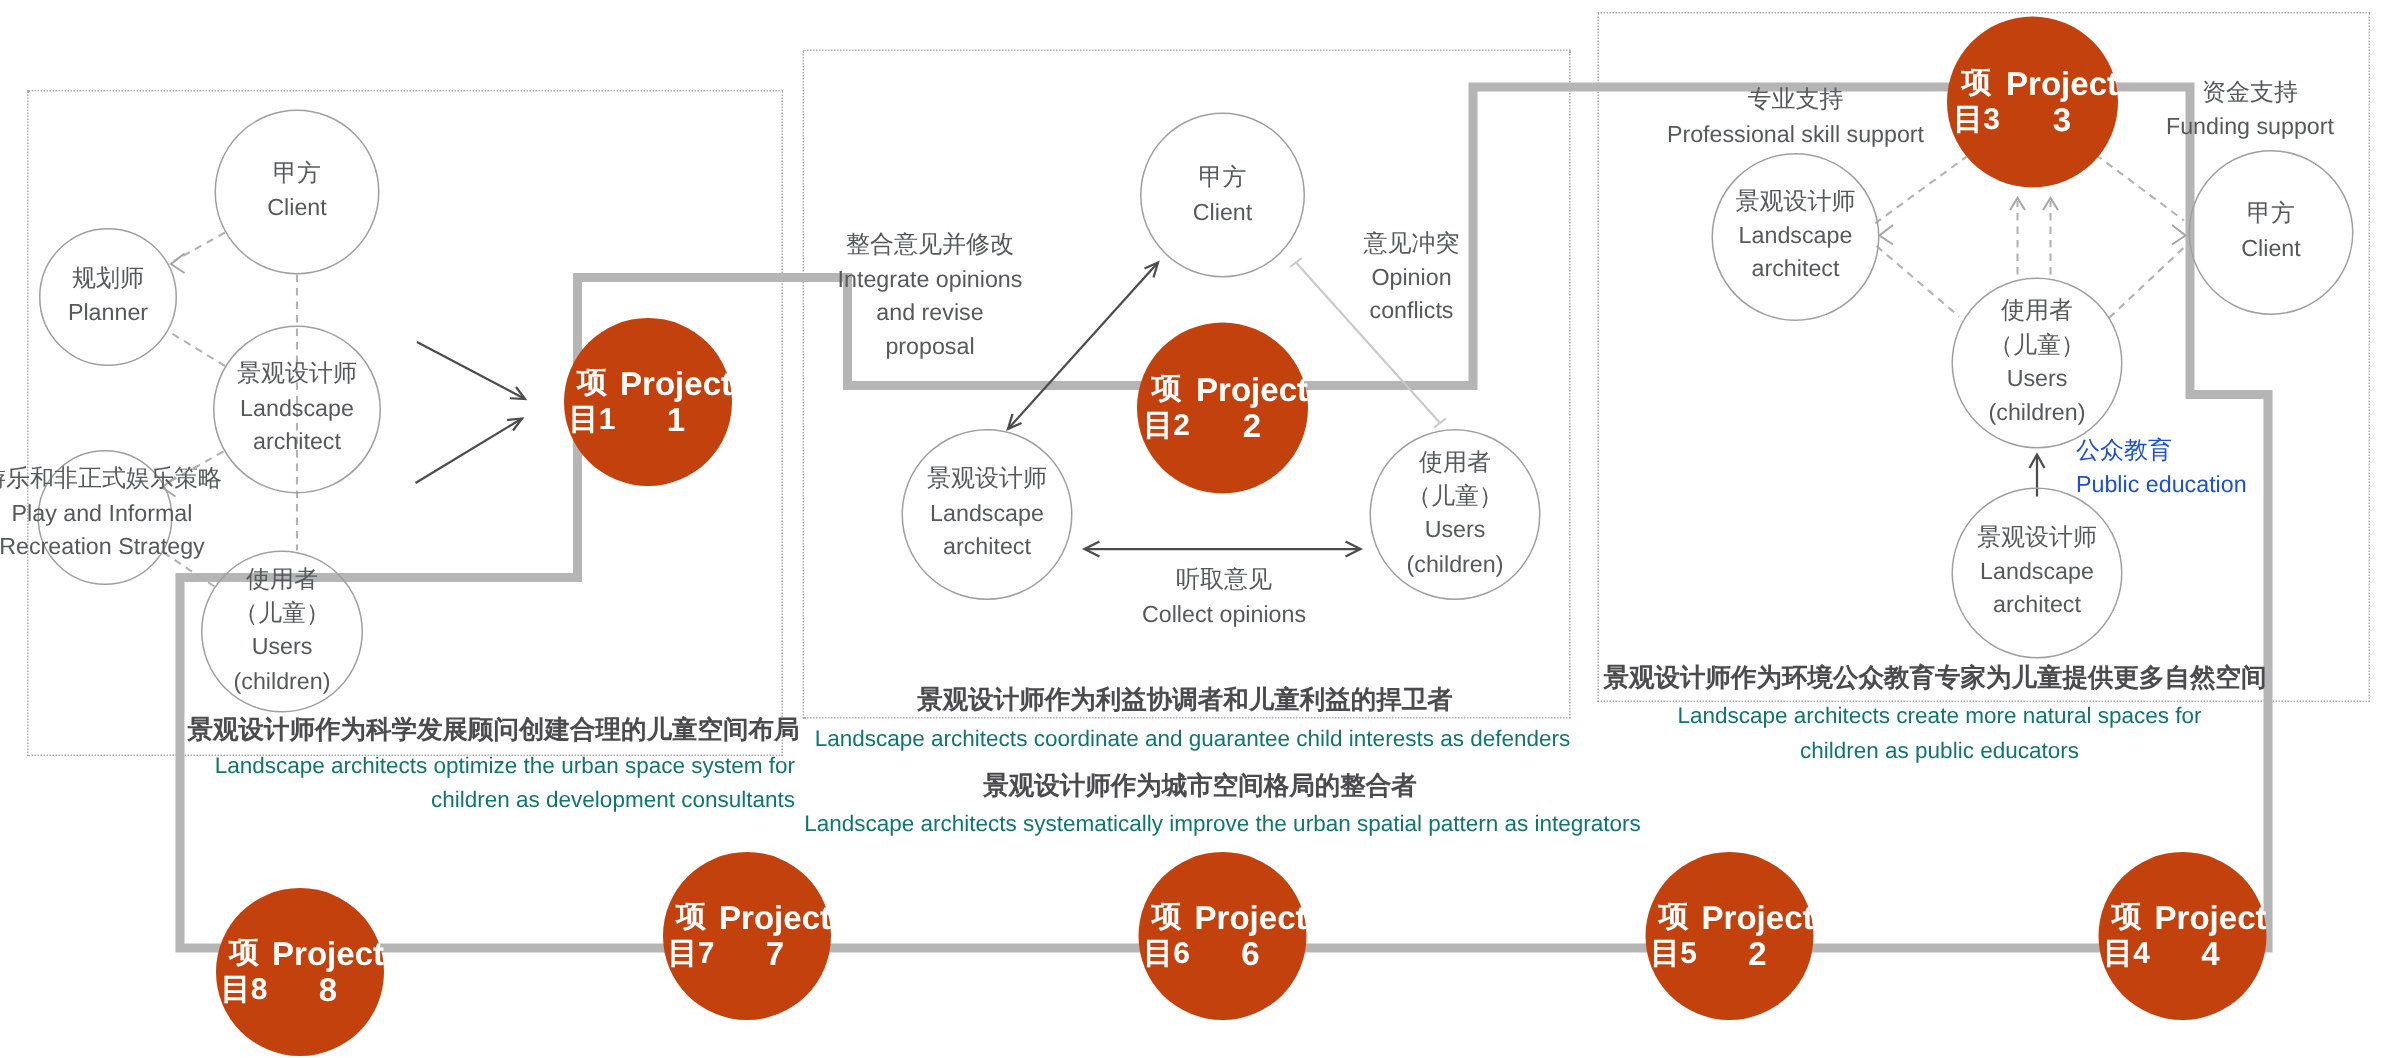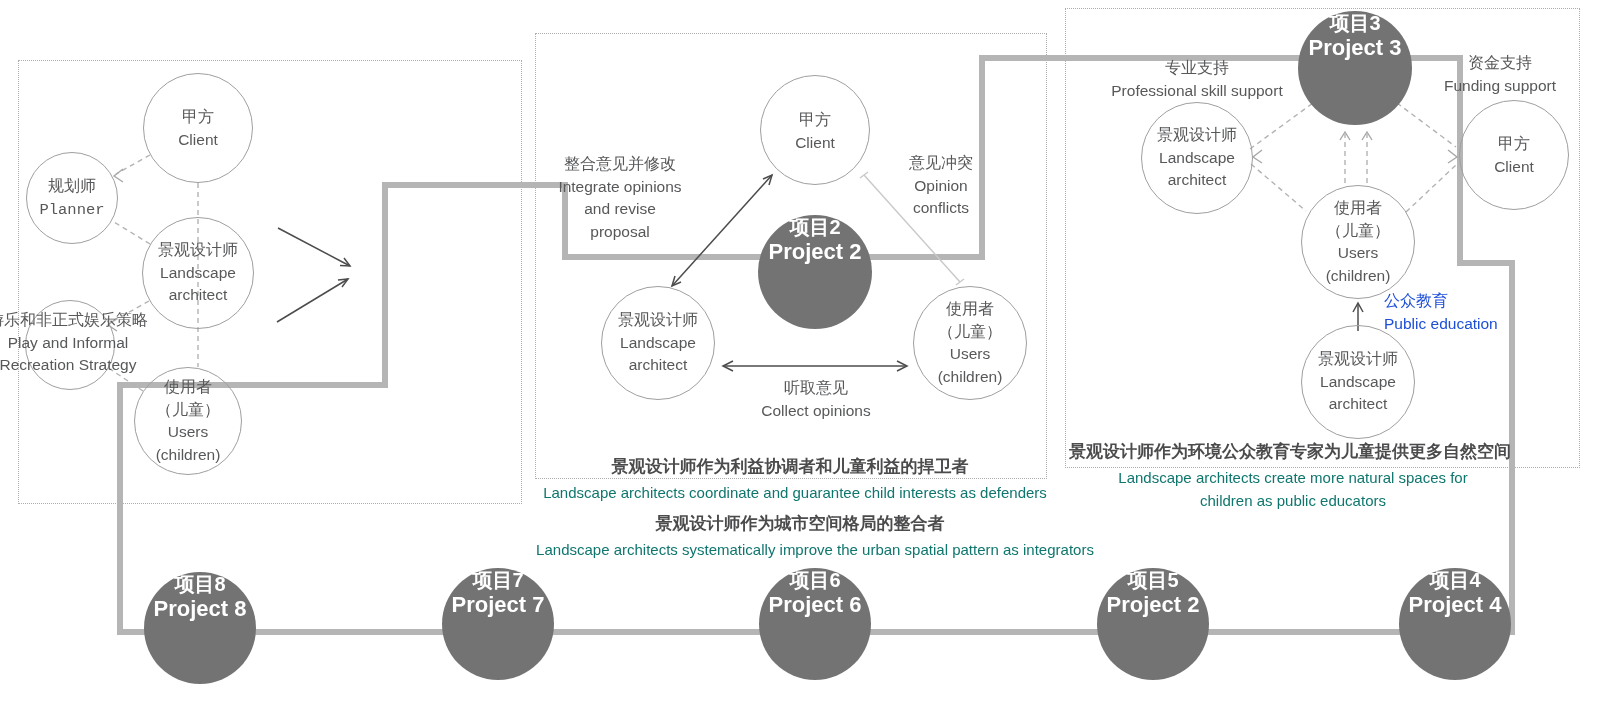--- a/index.html
+++ b/index.html
@@ -4,22 +4,22 @@
 <style>
   html,body{margin:0;padding:0;background:#ffffff;}
   #stage{
     position:relative;width:1600px;height:705px;overflow:hidden;background:#ffffff;
     font-family:"Liberation Sans","DejaVu Sans",sans-serif;color:#57585a;
   }
   .panel{position:absolute;border:1.5px dotted #aeaeae;z-index:0;background:transparent;}
   svg.lines{position:absolute;left:0;top:0;z-index:1;pointer-events:none;}
   .node{position:absolute;border:1.5px solid #9f9fa0;border-radius:50%;background:transparent;z-index:2;box-sizing:border-box;}
   .proj{
-    position:absolute;border-radius:50%;background:#737373;color:#ffffff;z-index:3;
-    display:flex;flex-direction:column;align-items:center;
+    position:absolute;border-radius:50%;background:#c2410c;color:#ffffff;z-index:3;
+    display:flex;flex-direction:row;align-items:center;justify-content:center;
     text-align:center;font-weight:bold;
   }
   .proj .zh{font-size:20px;line-height:25px;}
   .proj .en{font-size:22px;line-height:24px;}
   .txt{
     position:absolute;transform:translate(-50%,-50%);text-align:center;z-index:4;
     font-size:15.5px;line-height:22.5px;white-space:nowrap;color:#57585a;
   }
   .txt .zh{font-size:16px;}
   .txt-left{position:absolute;text-align:left;z-index:4;font-size:15.5px;line-height:23px;white-space:nowrap;color:#1d4ed8;}
@@ -95,21 +95,21 @@
     </g>
   </svg>
 
   <div class="node" style="left:143px;top:73px;width:110px;height:110px;"></div>
   <div class="txt" style="left:198px;top:128px;">
     <div class="zh">甲方</div>
     <div>Client</div>
   </div>
 
   <div class="node" style="left:26px;top:152px;width:92px;height:92px;"></div>
-  <div class="txt" style="left:72px;top:198px;font-family:Liberation Mono, monospace;">
+  <div class="txt" style="left:72px;top:198px;">
     <div class="zh">规划师</div>
     <div>Planner</div>
   </div>
 
   <div class="node" style="left:142px;top:217px;width:112px;height:112px;"></div>
   <div class="txt" style="left:198px;top:273px;">
     <div class="zh">景观设计师</div>
     <div>Landscape</div>
     <div>architect</div>
   </div>
@@ -122,21 +122,30 @@
   </div>
 
   <div class="node" style="left:134px;top:367px;width:108px;height:108px;"></div>
   <div class="txt" style="left:188px;top:421px;">
     <div class="zh">使用者</div>
     <div class="zh">（儿童）</div>
     <div>Users</div>
     <div>(children)</div>
   </div>
 
-
+  <div class="proj" style="left:376px;top:212px;width:112px;height:112px;">
+    <div class="zh">项目1</div>
+    <div class="en">Project 1</div>
+  </div>
+
+  <div class="cap-right" style="left:125px;top:475px;width:405px;">
+    <div class="cap-zh">景观设计师作为科学发展顾问创建合理的儿童空间布局</div>
+    <div class="cap-en">Landscape architects optimize the urban space system for</div>
+    <div class="cap-en">children as development consultants</div>
+  </div>
 
   <div class="node" style="left:760px;top:75px;width:110px;height:110px;"></div>
   <div class="txt" style="left:815px;top:131px;">
     <div class="zh">甲方</div>
     <div>Client</div>
   </div>
 
   <div class="node" style="left:601px;top:286px;width:114px;height:114px;"></div>
   <div class="txt" style="left:658px;top:343px;">
     <div class="zh">景观设计师</div>
@@ -237,21 +246,21 @@
     <div class="cap-en">children as public educators</div>
   </div>
 
   <div class="cap-center" style="left:800px;top:512px;">
     <div class="cap-zh">景观设计师作为城市空间格局的整合者</div>
   </div>
   <div class="cap-center" style="left:815px;top:538px;">
     <div class="cap-en">Landscape architects systematically improve the urban spatial pattern as integrators</div>
   </div>
 
-  <div class="proj" style="left:144px;top:572px;width:112px;height:112px;">
+  <div class="proj" style="left:144px;top:592px;width:112px;height:112px;">
     <div class="zh">项目8</div>
     <div class="en">Project 8</div>
   </div>
   <div class="proj" style="left:442px;top:568px;width:112px;height:112px;">
     <div class="zh">项目7</div>
     <div class="en">Project 7</div>
   </div>
   <div class="proj" style="left:759px;top:568px;width:112px;height:112px;">
     <div class="zh">项目6</div>
     <div class="en">Project 6</div>

